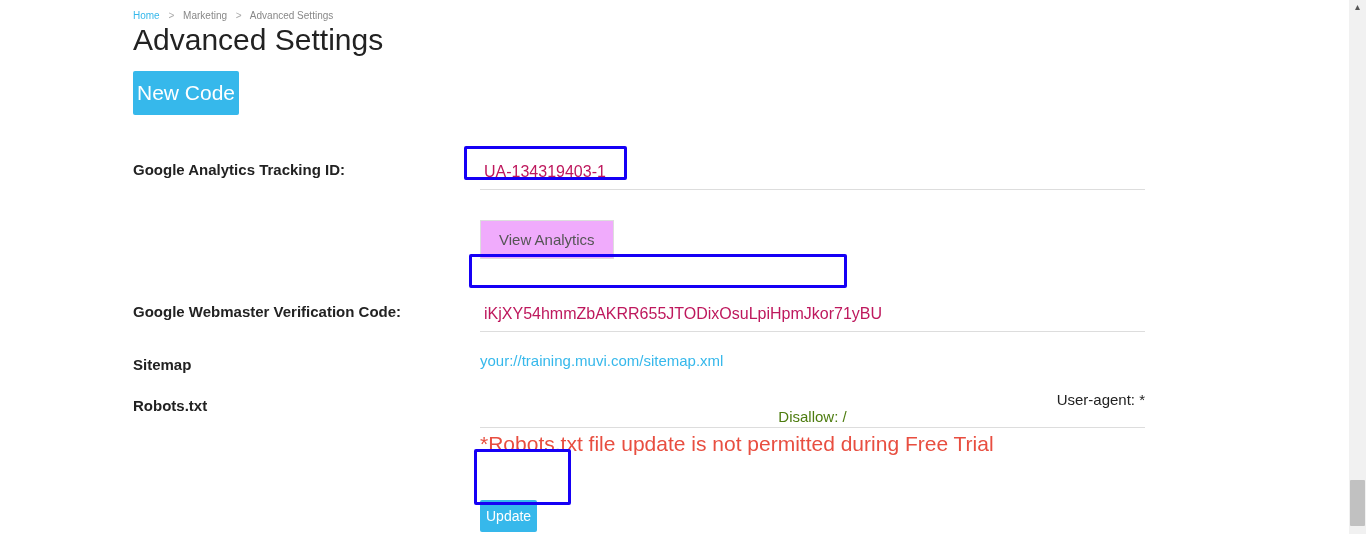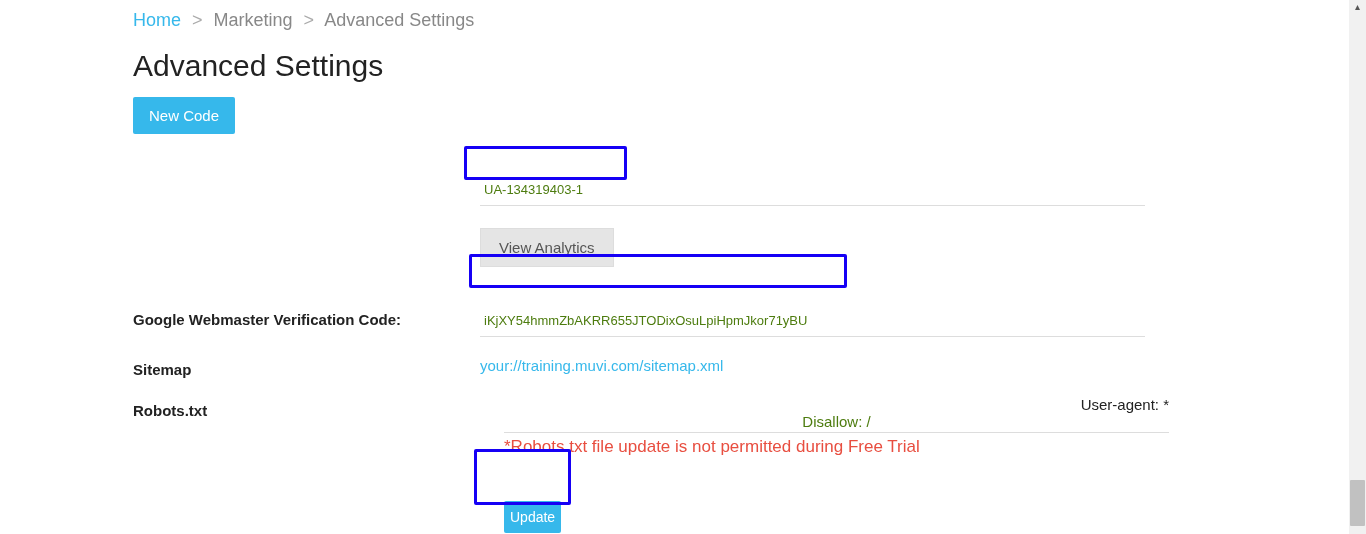--- a/index.html
+++ b/index.html
@@ -11,40 +11,40 @@
     color: #333;
     background: #fff;
     overflow: hidden;
     position: relative;
   }
   .page {
     padding: 10px 0 0 133px;
     width: 1345px;
   }
   .breadcrumb {
-    font-size: 18px;
+    font-size: 10px;
     color: #999;
-    margin-bottom: 18px;
+    margin-bottom: 2px;
   }
   .breadcrumb .home { color: #36b8eb; cursor: pointer; }
   .breadcrumb .sep { color: #aaa; margin: 0 6px; }
   .breadcrumb .item { color: #888; }
   h1.page-title {
     font-size: 30px;
     font-weight: 400;
     color: #222;
     margin: 0 0 14px 0;
   }
   .btn {
     display: inline-block;
     background: #36b8eb;
     color: #fff;
     border: none;
-    padding: 10px 16px;
-    font-size: 15px;
+    padding: 10px 4px;
+    font-size: 21px;
     cursor: pointer;
     border-radius: 2px;
   }
   .btn.small { padding: 8px 6px; font-size: 14px; }
   .new-code { margin-bottom: 40px; }
 
   .form-row {
     display: flex;
     align-items: flex-start;
     margin-bottom: 18px;
@@ -66,29 +66,29 @@
     cursor: pointer;
   }
   .field-col {
     width: 665px;
   }
   .text-input {
     width: 100%;
     border: none;
     border-bottom: 1px solid #ddd;
     padding: 8px 4px;
-    font-size: 13px;
-    color: #4d7c0f;
+    font-size: 16px;
+    color: #be185d;
     outline: none;
     background: transparent;
   }
   .view-analytics {
-    margin-top: 22px;
+    margin-top: 30px;
     border: 1px solid #ddd;
-    background: #e5e5e5;
+    background: #f0abfc;
     color: #555;
     padding: 10px 18px;
     font-size: 15px;
     cursor: pointer;
   }
   .row-spacer { height: 20px; }
   .sitemap-link {
     color: #36b8eb;
     font-size: 15px;
     cursor: pointer;
@@ -100,21 +100,21 @@
     font-size: 15px;
     color: #4d7c0f;
   }
   .robots-wrap {
     border-bottom: 1px solid #ddd;
     padding-bottom: 2px;
   }
   .robots-line1 { font-size: 15px; color: #222; padding-left: 2px; text-align: right; }
   .warning {
     color: #e84e40;
-    font-size: 17px;
+    font-size: 21px;
     margin-top: 4px;
   }
   .update-wrap { margin-top: 44px; }
 
   
   .anno {
     position: absolute;
     border: 3px solid #1600f5;
     pointer-events: none;
     border-radius: 2px;
@@ -158,20 +158,21 @@
   </div>
 
   <h1 class="page-title">Advanced Settings</h1>
 
   <div class="new-code">
     <button class="btn">New Code</button>
   </div>
 
   <div class="form-row">
     <div class="label-col">
+      <div class="lbl">Google Analytics Tracking ID:</div>
     </div>
     <div class="field-col">
       <input type="text" class="text-input" value="UA-134319403-1" style="">
       <button class="view-analytics">View Analytics</button>
     </div>
   </div>
 
   <div class="row-spacer"></div>
 
   <div class="form-row">
@@ -185,21 +186,21 @@
 
   <div class="form-row">
     <div class="label-col">
       <div class="lbl">Sitemap</div>
     </div>
     <div class="field-col">
       <a class="sitemap-link">your://training.muvi.com/sitemap.xml</a>
     </div>
   </div>
 
-  <div class="form-row" style="margin-bottom:0;gap:24px;">
+  <div class="form-row" style="margin-bottom:0;">
     <div class="label-col">
       <div class="lbl">Robots.txt</div>
     </div>
     <div class="field-col">
       <div class="robots-wrap">
         <div class="robots-line1">User-agent: *</div>
         <div class="robots-line2">Disallow: /</div>
       </div>
       <div class="warning">*Robots.txt file update is not permitted during Free Trial</div>
 

